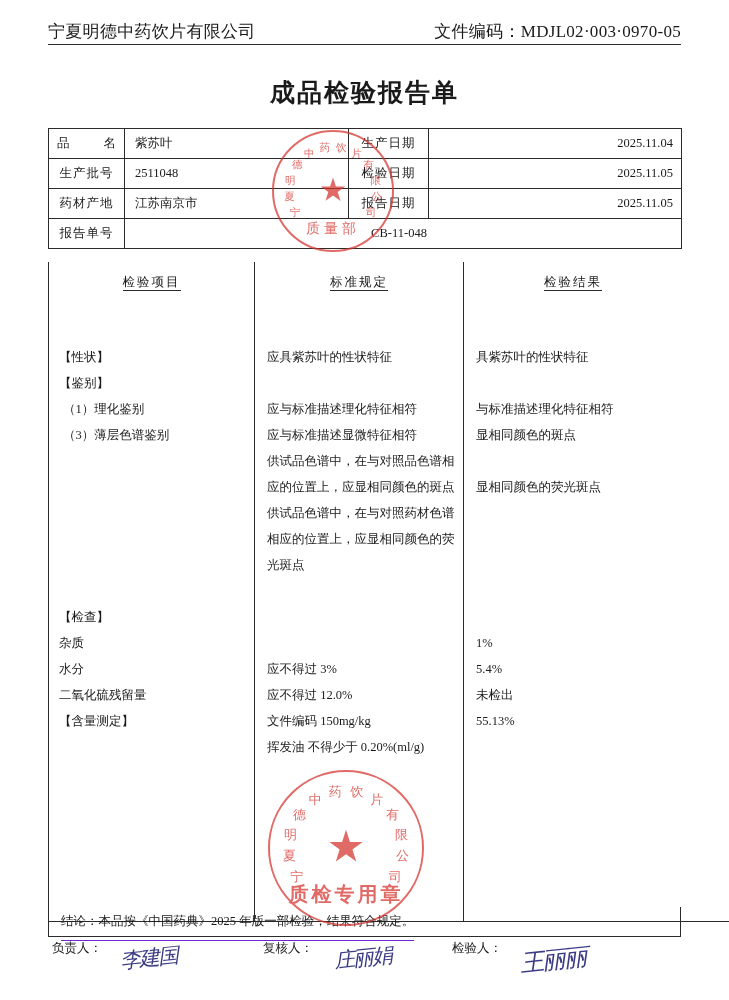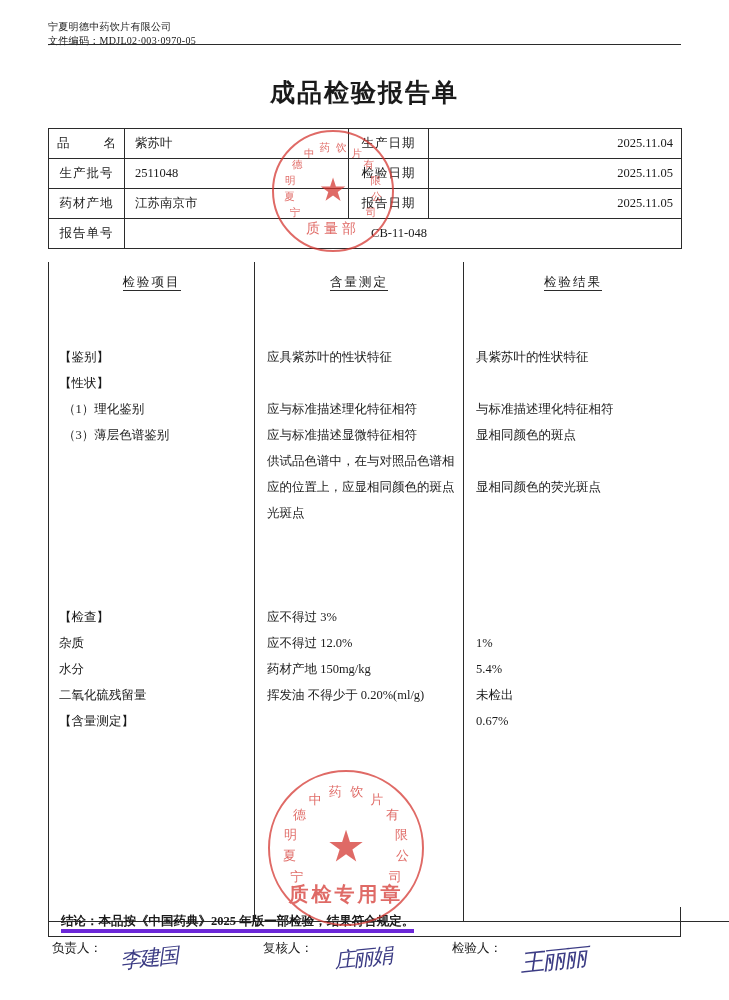--- a/index.html
+++ b/index.html
@@ -26,24 +26,23 @@
 
   
   .top-bar {
     position: absolute;
     left: 48px;
     top: 20px;
     width: 633px;
     height: 28px;
     display: flex;
     align-items: flex-start;
-    justify-content: flex-end;
-    font-size: 10px;
+    justify-content: space-between;
+    font-size: 17px;
     letter-spacing: 0.3px;
-    flex-direction: column;
   }
   .top-bar .company {
     white-space: nowrap;
   }
   .top-bar .doc-code {
     white-space: nowrap;
     font-family: "Liberation Serif", serif;
   }
   .hr-top {
     position: absolute;
@@ -173,23 +172,22 @@
     border: 1px solid #2b2b2b;
     border-top: none;
     box-sizing: border-box;
   }
   .concl {
     padding: 6px 0 0 12px;
     font-size: 12.5px;
     white-space: nowrap;
   }
   .concl .u {
-    border-bottom: 4px solid #6d28d9;
-    padding-bottom: 1px;
-    font-weight: bold;
+    border-bottom: 1px solid #6d28d9;
+    padding-bottom: 12px;
   }
 
   
   .sign-row {
     position: absolute;
     left: 48px;
     top: 940px;
     width: 633px;
     height: 56px;
     font-size: 12.5px;
@@ -358,55 +356,57 @@
   </table>
 
   <div class="body-wrap">
     <div class="vline1"></div>
     <div class="vline2"></div>
 
     <div class="col col-a">
       <div class="col-head"><span>检验项目</span></div>
       <div class="rows">
         <div class="row"></div>
+        <div class="row">【性状】</div>
         <div class="row">【鉴别】</div>
-        <div class="row">【性状】</div>
         <div class="row pad-l">（1）理化鉴别</div>
         <div class="row pad-l">（3）薄层色谱鉴别</div>
         <div class="row"></div>
         <div class="row"></div>
         <div class="row"></div>
         <div class="row"></div>
         <div class="row"></div>
         <div class="row"></div>
         <div class="row">【检查】</div>
         <div class="row">杂质</div>
         <div class="row">水分</div>
         <div class="row">二氧化硫残留量</div>
         <div class="row">【含量测定】</div>
       </div>
     </div>
 
     <div class="col col-b">
-      <div class="col-head"><span>含量测定</span></div>
+      <div class="col-head"><span>标准规定</span></div>
       <div class="rows">
         <div class="row"></div>
         <div class="row">应具紫苏叶的性状特征</div>
         <div class="row"></div>
         <div class="row">应与标准描述理化特征相符</div>
         <div class="row">应与标准描述显微特征相符</div>
         <div class="row">供试品色谱中，在与对照品色谱相</div>
         <div class="row">应的位置上，应显相同颜色的斑点</div>
+        <div class="row">供试品色谱中，在与对照药材色谱</div>
+        <div class="row">相应的位置上，应显相同颜色的荧</div>
         <div class="row">光斑点</div>
         <div class="row"></div>
         <div class="row"></div>
         <div class="row"></div>
         <div class="row">应不得过 3%</div>
         <div class="row">应不得过 12.0%</div>
-        <div class="row">药材产地 150mg/kg</div>
+        <div class="row">文件编码 150mg/kg</div>
         <div class="row">挥发油 不得少于 0.20%(ml/g)</div>
       </div>
     </div>
 
     <div class="col col-c">
       <div class="col-head"><span>检验结果</span></div>
       <div class="rows">
         <div class="row"></div>
         <div class="row">具紫苏叶的性状特征</div>
         <div class="row"></div>
@@ -415,21 +415,21 @@
         <div class="row"></div>
         <div class="row">显相同颜色的荧光斑点</div>
         <div class="row"></div>
         <div class="row"></div>
         <div class="row"></div>
         <div class="row"></div>
         <div class="row"></div>
         <div class="row">1%</div>
         <div class="row">5.4%</div>
         <div class="row">未检出</div>
-        <div class="row">0.67%</div>
+        <div class="row">55.13%</div>
       </div>
     </div>
   </div>
 
   <div class="concl-wrap">
     <div class="concl"><span class="u">结论：</span><span class="u">本品按《中国药典》2025 年版一部检验，结果符合规定。</span></div>
   </div>
 
   <div class="sign-row">
     <div class="sign sign-1">负责人：</div>

